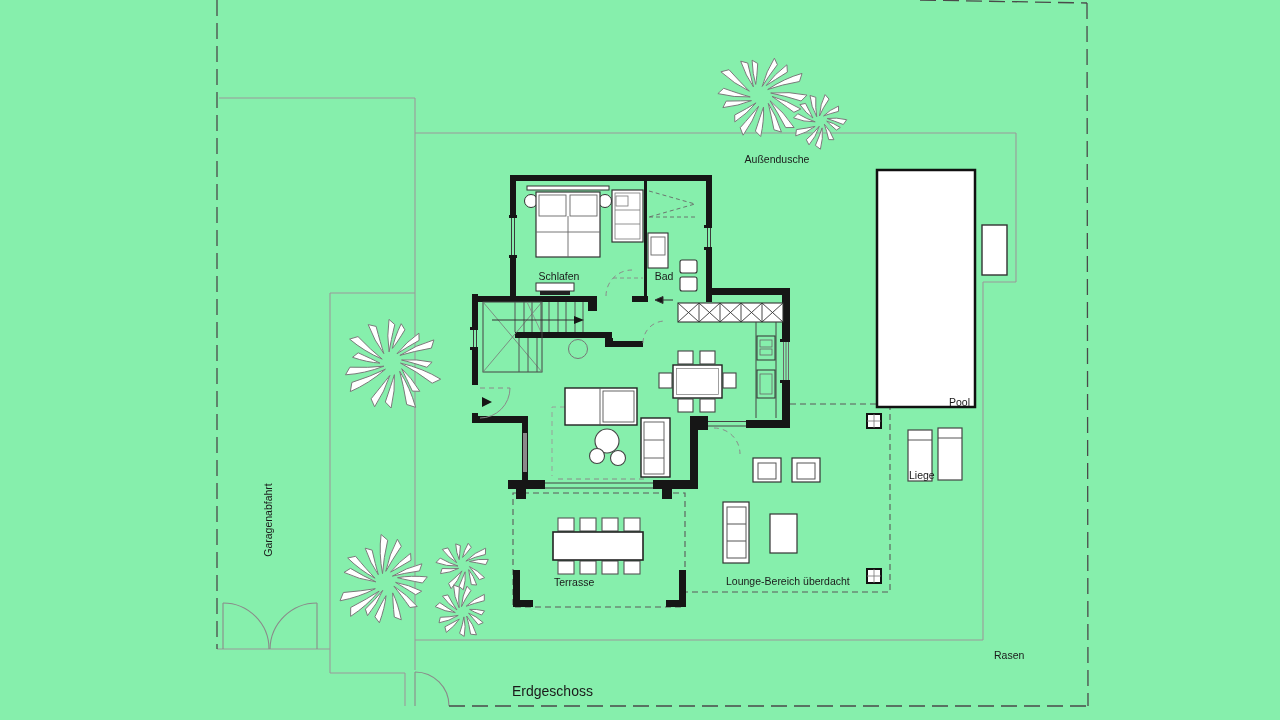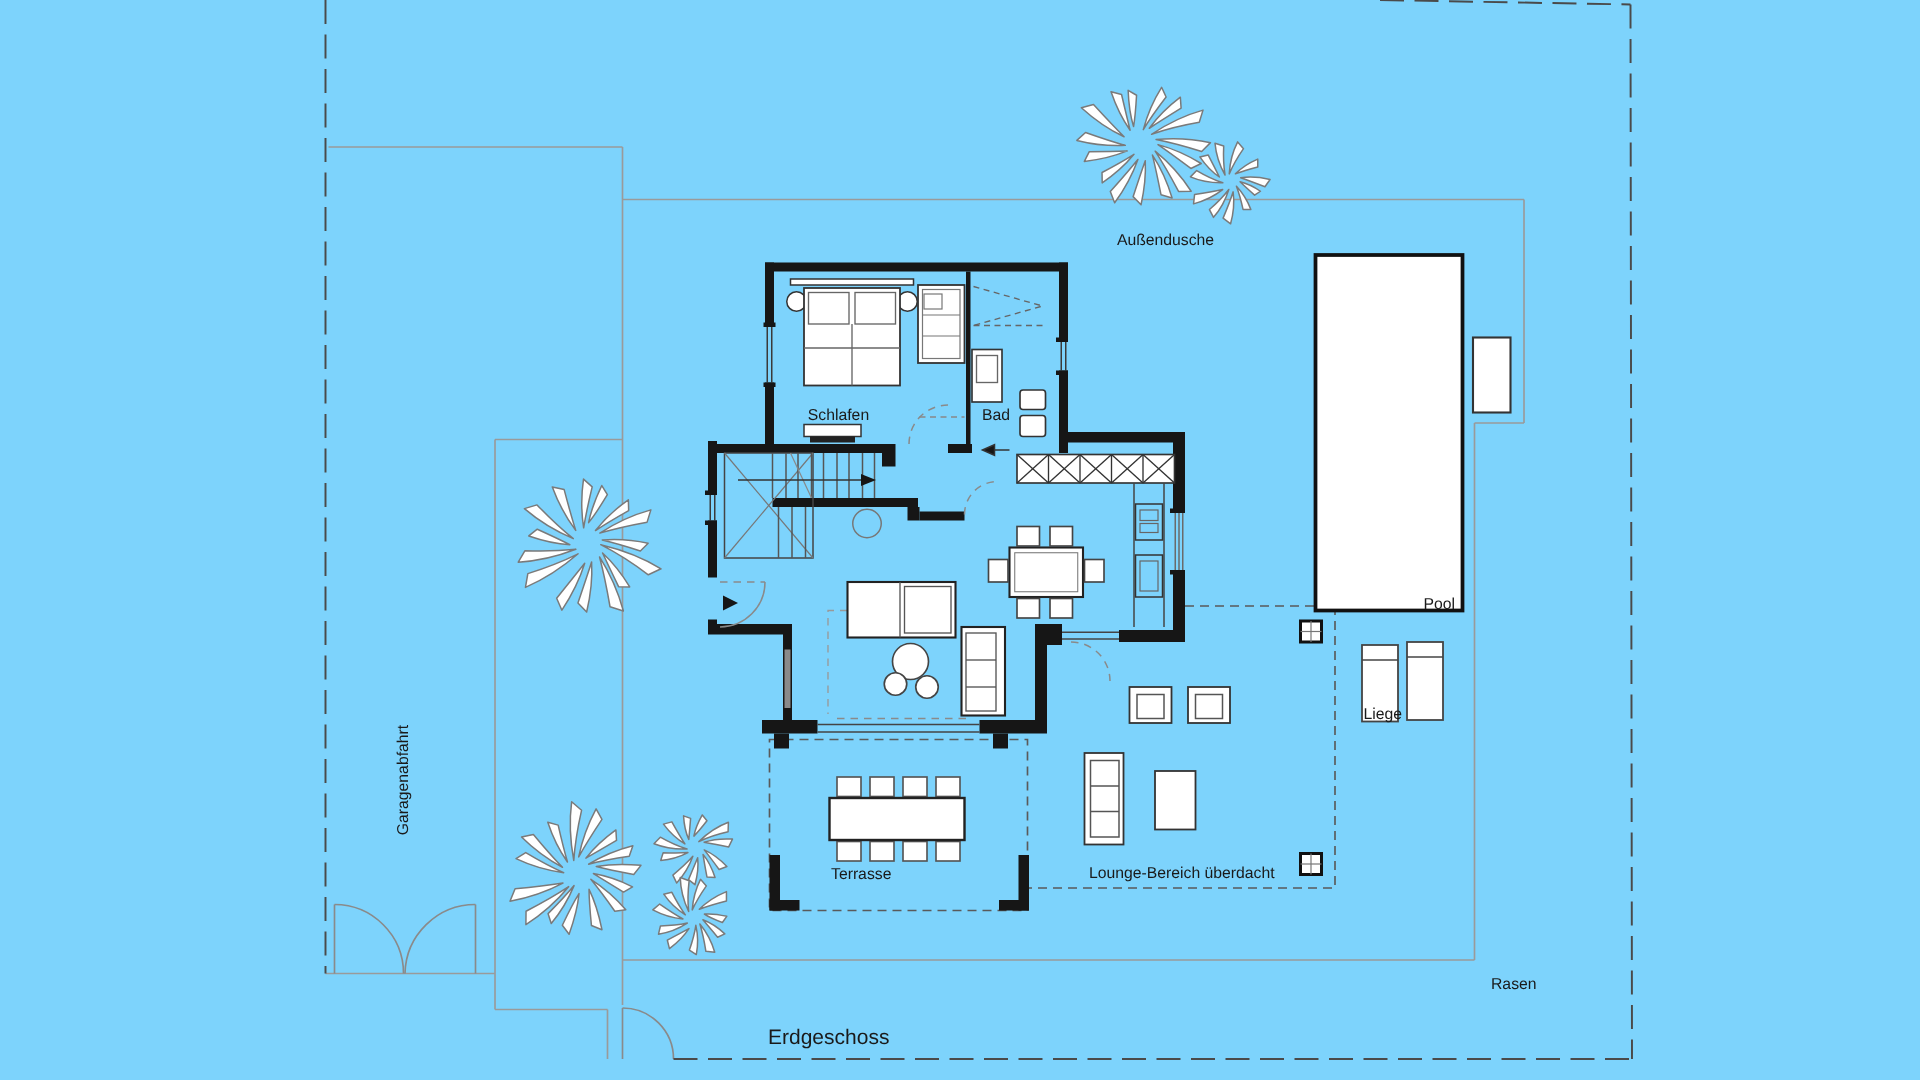--- a/index.html
+++ b/index.html
@@ -1,16 +1,16 @@
 <!DOCTYPE html>
 <html><head>
 <meta charset="utf-8">
 <style>
   html,body{margin:0;padding:0;background:#ffffff;}
-  .canvas{position:relative;width:1280px;height:720px;background:#7dd3fc;overflow:hidden;
+  .canvas{position:relative;width:1280px;height:720px;background:#86efac;overflow:hidden;
           font-family:"Liberation Sans", sans-serif;}
   svg{position:absolute;left:0;top:0;}
   text{fill:#1a1a1a;font-family:"Liberation Sans", sans-serif;}
   .lbl{font-size:10.5px;}
   .title{font-size:14px;}
 </style>
 </head>
 <body>
 
 <div class="canvas">

